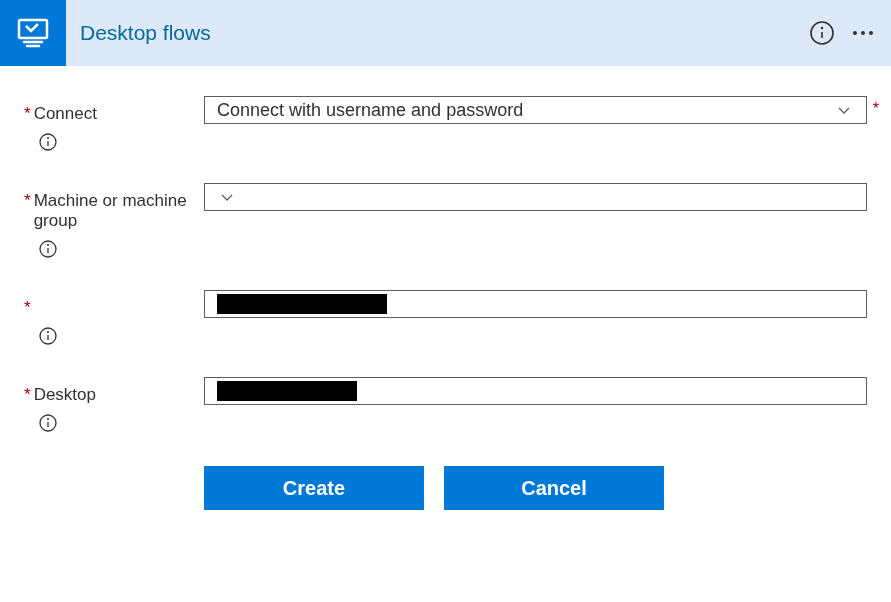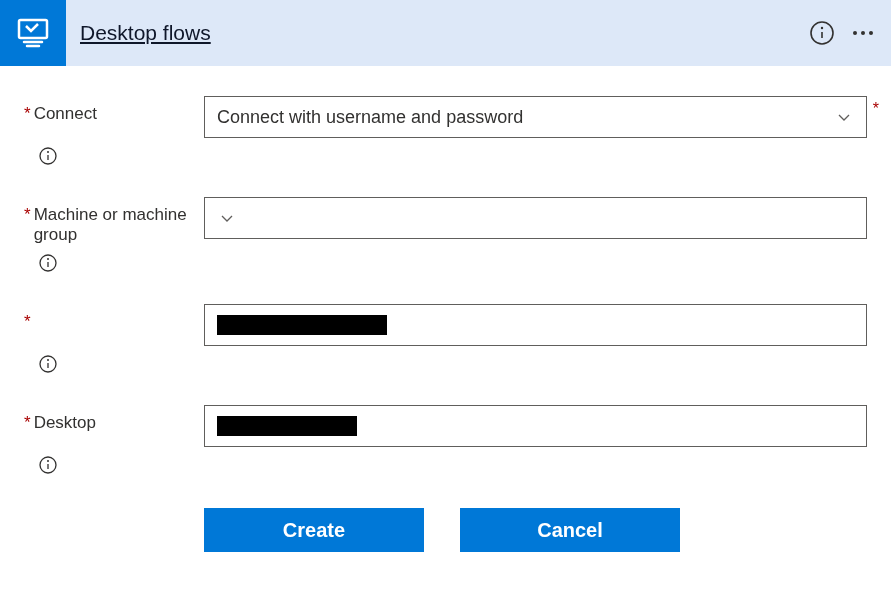--- a/index.html
+++ b/index.html
@@ -16,22 +16,21 @@
     background: #DDE8F8;
   }
   .header .logo-box {
     width: 66px; height: 66px;
     background: #0078D7;
     display: flex; align-items: center; justify-content: center;
   }
   .header .title {
     margin-left: 14px;
     font-size: 21px;
-    color: #0f172a;
-    text-decoration: underline;
+    color: #0369a1;
   }
   .header .spacer { flex: 1; }
   .header .icon-btn {
     margin-right: 14px;
     cursor: default;
     display: flex; align-items: center; justify-content: center;
   }
   .body {
     padding: 30px 24px 24px 24px;
   }
@@ -51,21 +50,21 @@
     flex: 1;
     position: relative;
   }
   .input-col .trailing-req {
     position: absolute;
     right: -12px; top: 4px;
     color: #a80000;
   }
   .select, .textin {
     width: 100%;
-    height: 42px;
+    height: 28px;
     border: 1px solid #605E5C;
     padding: 0 12px;
     font-size: 18px;
     display: flex; align-items: center;
     background: #fff;
   }
   .select { justify-content: space-between; }
   .chev { width: 20px; height: 20px; display: inline-block; }
   .info-row {
     margin-left: 14px;
@@ -75,21 +74,21 @@
     display: inline-flex; align-items: center; justify-content: center;
     width: 20px; height: 20px;
   }
   .redacted {
     background: #000000;
     height: 20px;
     display: inline-block;
   }
   .buttons {
     display: flex;
-    gap: 36px;
+    gap: 20px;
     margin-left: 180px;
     margin-top: 30px;
   }
   .btn {
     width: 220px;
     height: 44px;
     background: #0078D7;
     color: #fff;
     font-size: 20px;
     font-weight: 600;

